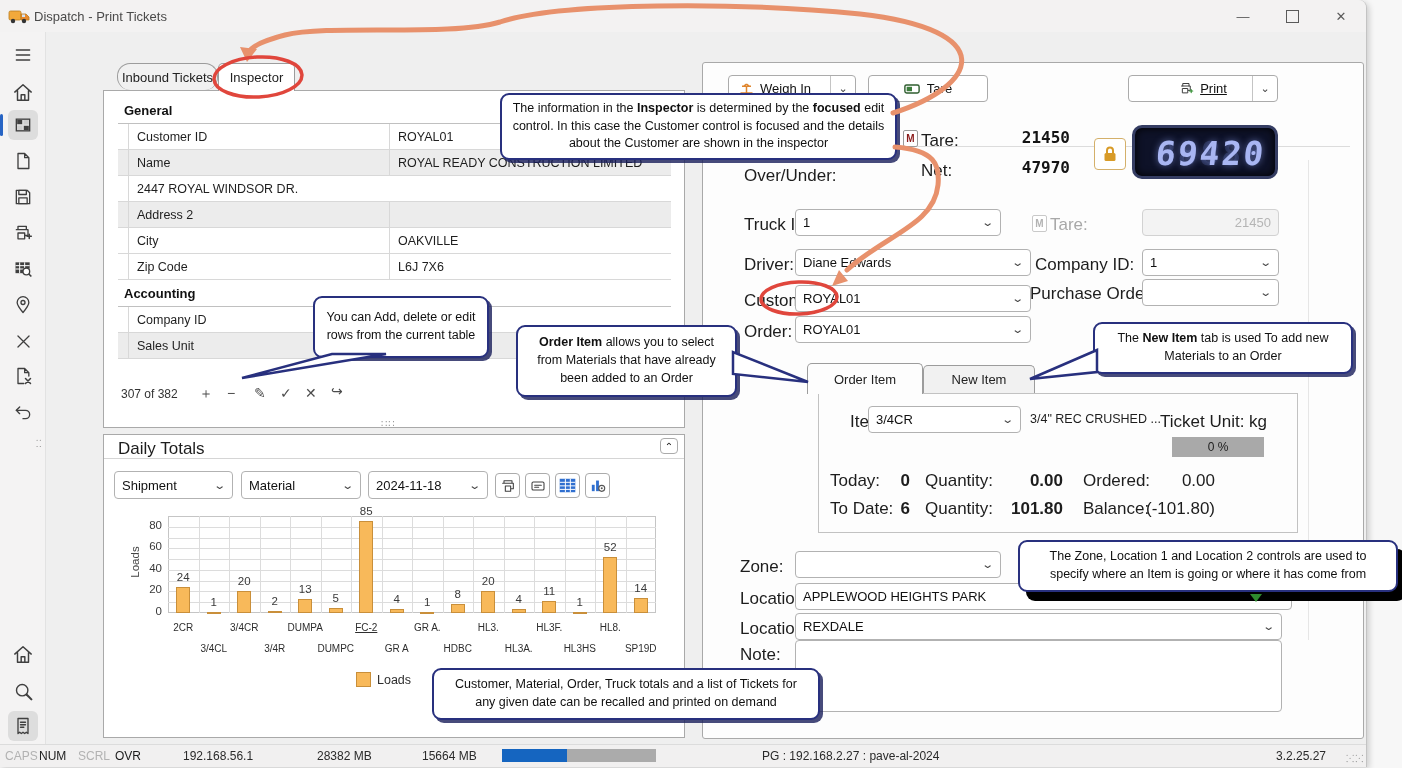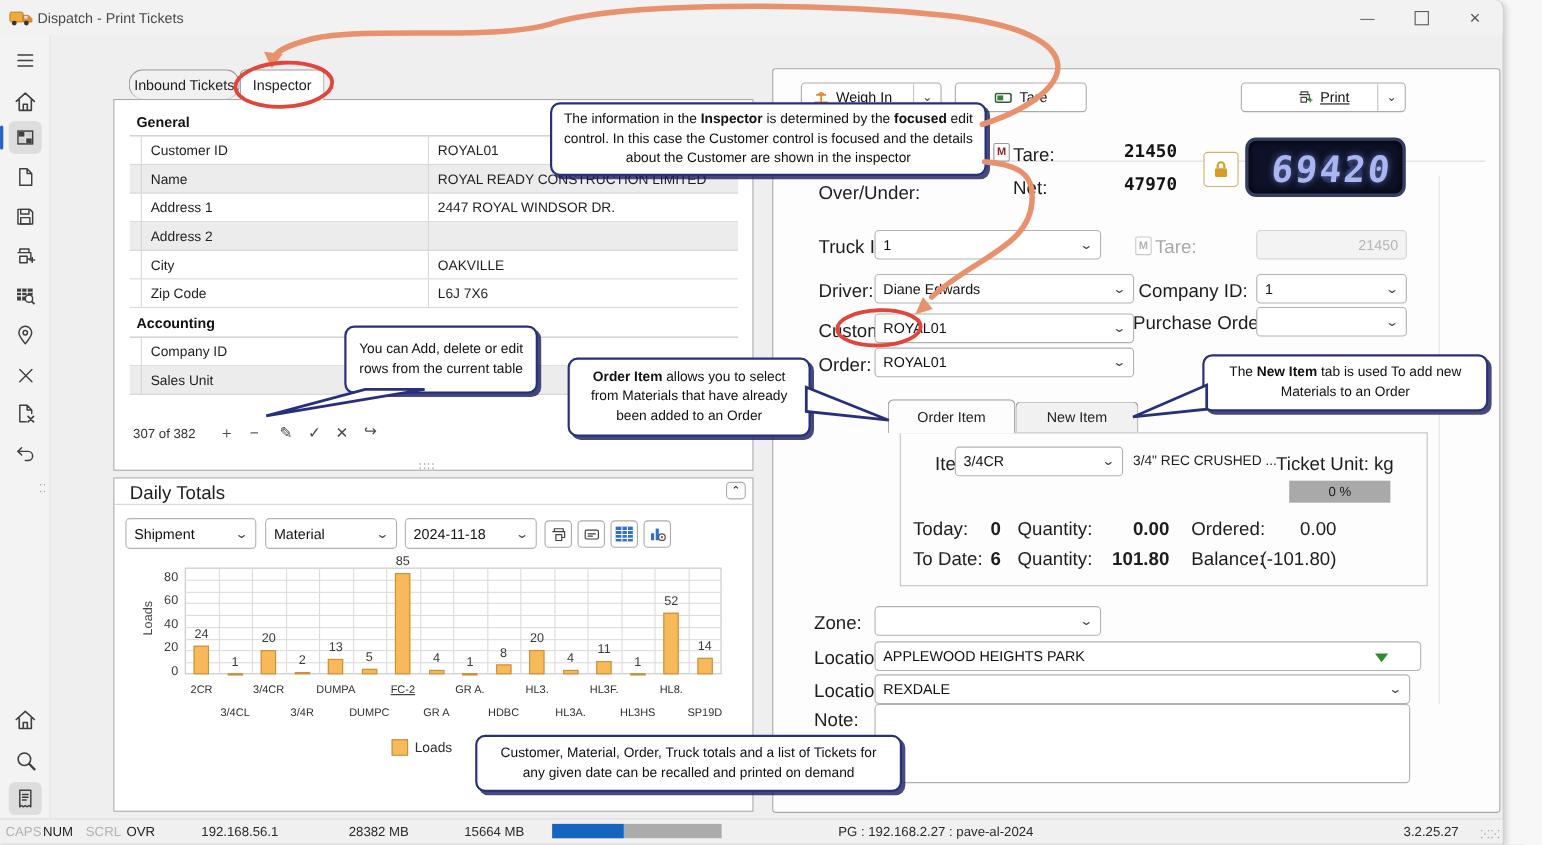--- a/index.html
+++ b/index.html
@@ -180,21 +180,20 @@
               <div class="pg-label">Customer ID</div>
               <div class="pg-value">ROYAL01</div>
             </div>
             <div class="pg-row alt">
               <div class="pg-gutter"></div>
               <div class="pg-label">Name</div>
               <div class="pg-value">ROYAL READY CONSTRUCTION LIMITED</div>
             </div>
             <div class="pg-row">
               <div class="pg-gutter"></div>
-              <div class="pg-label">Address 1</div>
               <div class="pg-value">2447 ROYAL WINDSOR DR.</div>
             </div>
             <div class="pg-row alt">
               <div class="pg-gutter"></div>
               <div class="pg-label">Address 2</div>
               <div class="pg-value"></div>
             </div>
             <div class="pg-row">
               <div class="pg-gutter"></div>
               <div class="pg-label">City</div>
@@ -517,20 +516,23 @@
     </div>
   <div class="callout" style="left:313px;top:296px;width:176px;height:62px;">
       <div><span>You can Add, delete or edit rows from the current table</span></div>
     </div>
   <div class="callout" style="left:516px;top:325px;width:221px;height:72px;">
       <div><b>Order Item</b><span> allows you to select from Materials that have already been added to an Order</span></div>
     </div>
   <div class="callout" style="left:1093px;top:322px;width:260px;height:52px;">
       <div><span>The </span><b>New Item</b><span> tab is used To add new Materials to an Order</span></div>
     </div>
+  <div class="callout" style="left:1018px;top:540px;width:380px;height:52px;box-shadow:8px 9px 0 #000;">
+      <div><span>The Zone, Location 1 and Location 2 controls are used to specify where an Item is going or where it has come from</span></div>
+    </div>
   <div class="callout" style="left:432px;top:668px;width:388px;height:52px;">
       <div><span>Customer, Material, Order, Truck totals and a list of Tickets for any given date can be recalled and printed on demand</span></div>
     </div>
 
   <svg class="abs" style="left:0;top:0;z-index:50;pointer-events:none;" width="1402" height="768" viewBox="0 0 1402 768">
 
     <polygon points="332,354 386,354 242,378" fill="#fff" stroke="#28307e" stroke-width="2.5"></polygon>
     <polygon points="733,352 733,374 808,382" fill="#fff" stroke="#28307e" stroke-width="2.5"></polygon>
     <polygon points="1097,350 1097,372 1030,379" fill="#fff" stroke="#28307e" stroke-width="2.5"></polygon>
 

